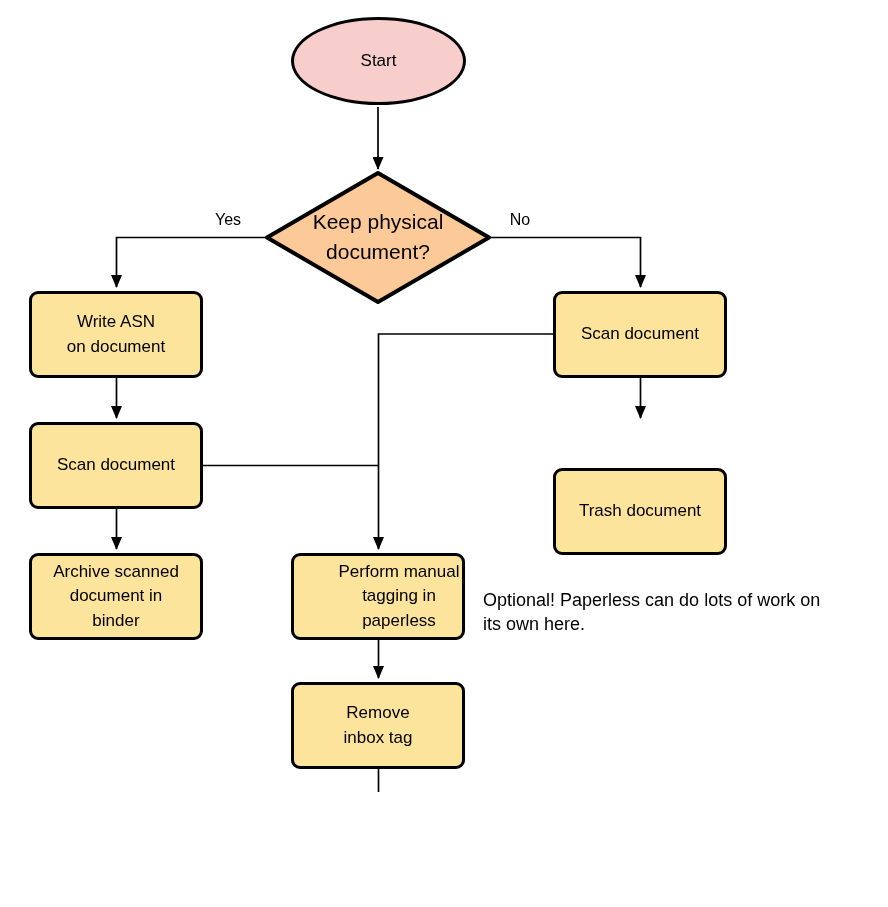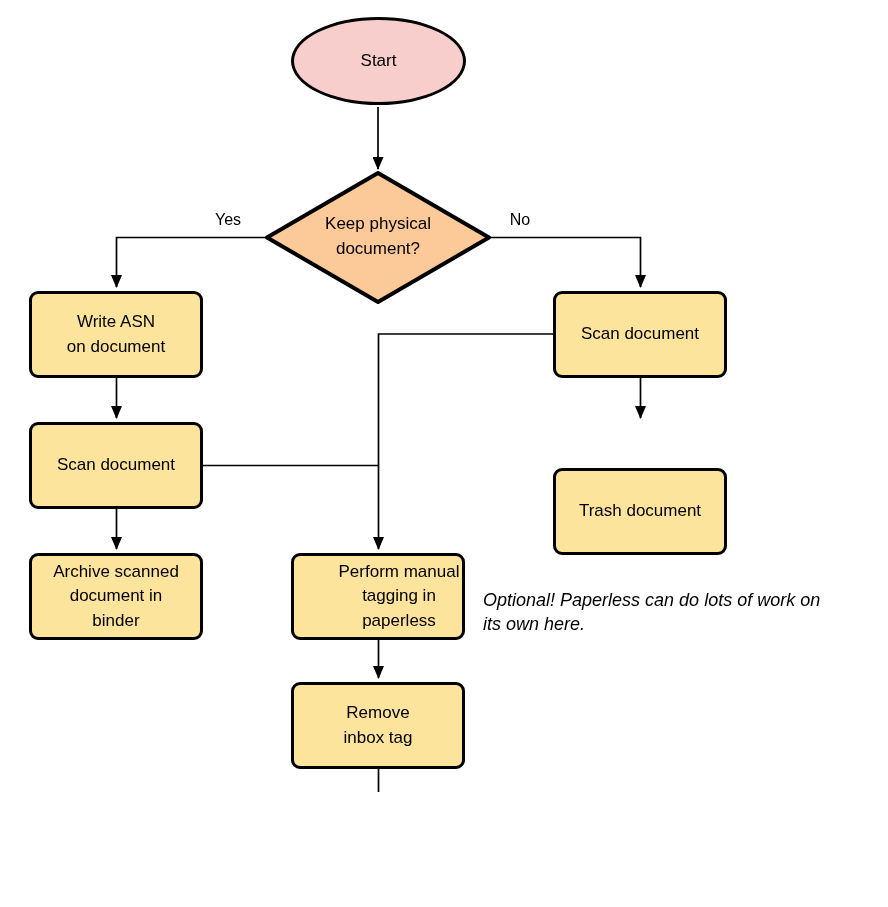--- a/index.html
+++ b/index.html
@@ -33,32 +33,31 @@
   }
   .ellipse{
     background:var(--pink);
     border:3.5px solid var(--stroke);
     border-radius:50%;
   }
   .diamond-label{
     position:absolute;
     display:flex;align-items:center;justify-content:center;
     text-align:center;white-space:pre-line;
-    font-size:17px;line-height:1.45;
+    font-size:21px;line-height:1.45;
     z-index:2;
   }
   .edge-label{
     position:absolute;
     font-size:16px;
     text-align:center;
     z-index:2;
   }
   .note{
     position:absolute;
-    font-style:italic;
     font-size:18px;line-height:1.35;
     white-space:pre-line;
     z-index:2;
   }
   .bottom-divider{
     position:absolute;
     left:0;top:900px;width:888px;height:1px;
     background:#e3e6e8;
   }
 </style>

